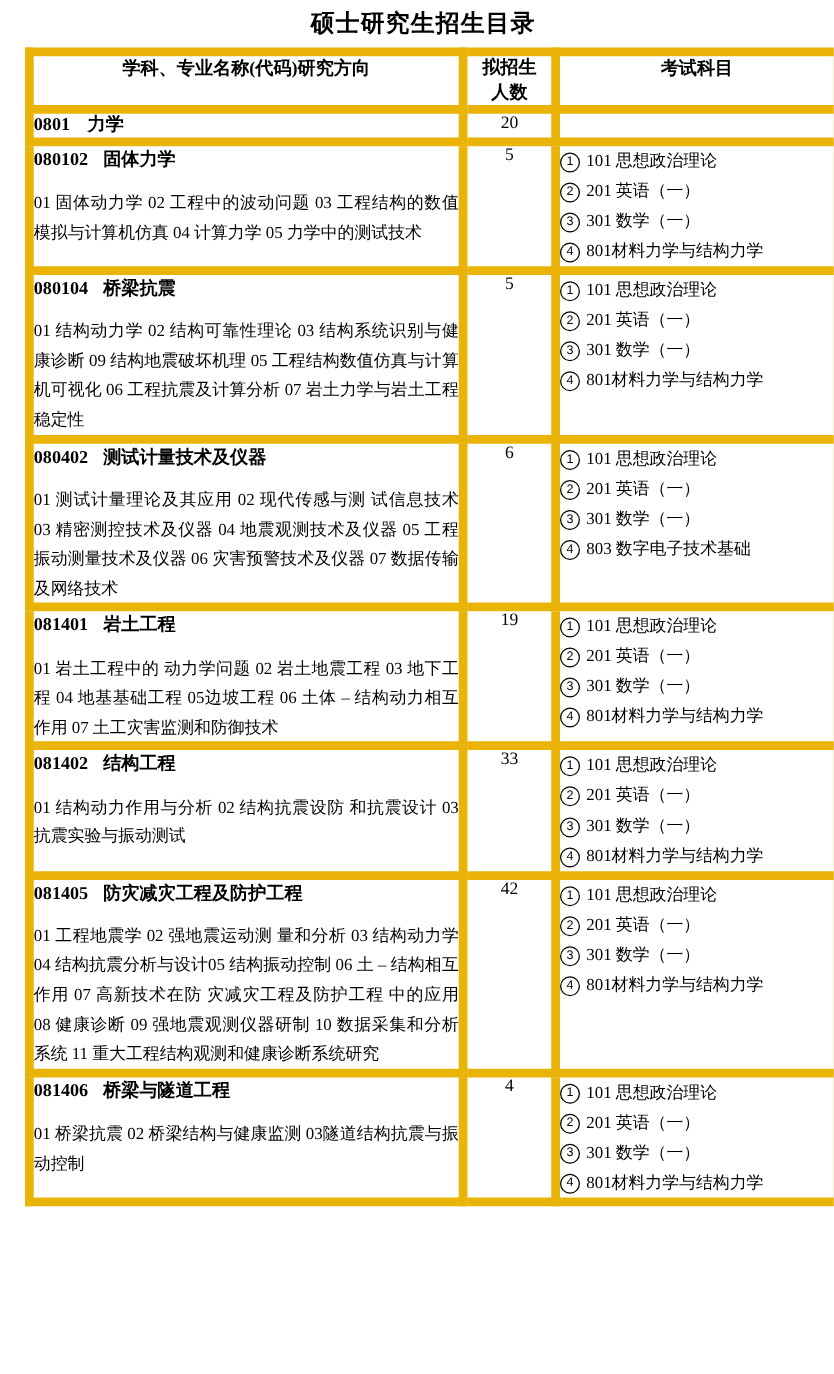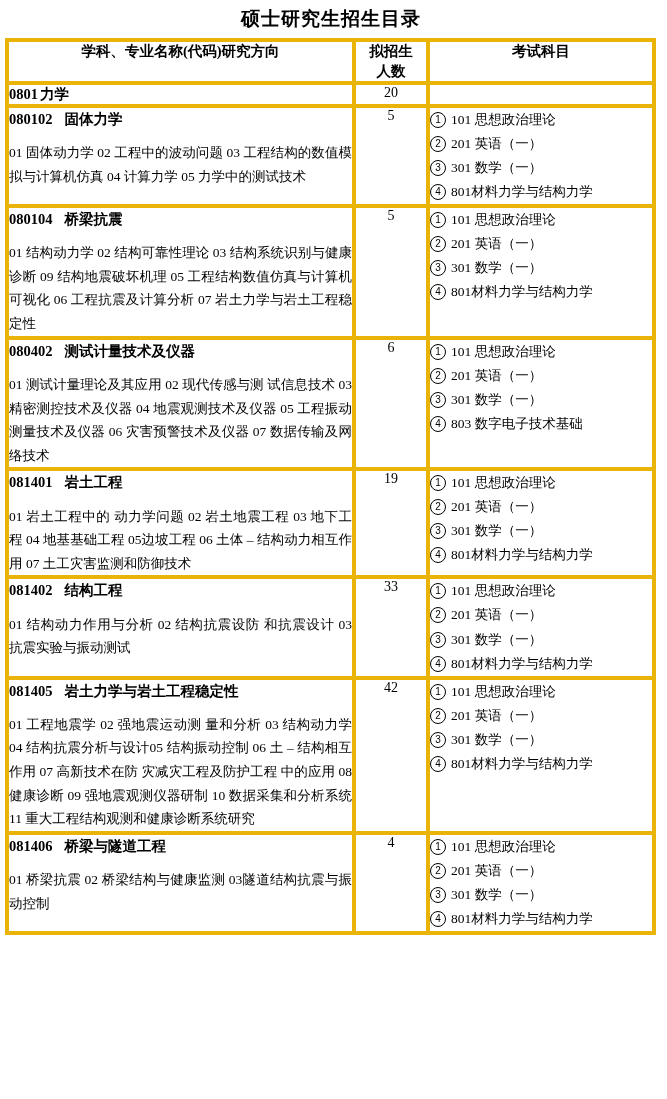--- a/index.html
+++ b/index.html
@@ -8,37 +8,37 @@
     background: #ffffff;
   }
   body {
     width: 667px;
     font-family: "Liberation Serif", "DejaVu Serif", serif;
     color: #000000;
   }
   .page {
     width: 667px;
     box-sizing: border-box;
-    padding: 4px 10px 6px 5px;
+    padding: 4px 10px 6px 20px;
   }
   .doc-title {
     text-align: center;
     font-size: 19px;
     font-weight: bold;
     letter-spacing: 1px;
     margin: 2px 0 6px 0;
     font-family: "Liberation Serif", "DejaVu Serif", serif;
   }
   table.catalog {
     border-collapse: collapse;
     width: 647px;
     table-layout: fixed;
   }
   table.catalog td, table.catalog th {
-    border: 4px solid #eab308;
+    border: 7px solid #eab308;
     vertical-align: top;
     padding: 0;
   }
   .col-major   { width: 347px; }
   .col-num     { width: 74px; }
   .col-subject { width: 226px; }
 
   thead td {
     text-align: center;
     font-weight: bold;
@@ -50,21 +50,21 @@
     line-height: 1.35;
   }
 
   
   .band-code {
     font-weight: bold;
     font-size: 14.5px;
     padding: 4px 4px 4px 8px;
     line-height: 1.3;
   }
-  .band-code .code { margin-right: 2px; }
+  .band-code .code { margin-right: 14px; }
   .band-num {
     text-align: center;
     vertical-align: middle;
     font-size: 14px;
     padding: 4px;
   }
   .band-empty { }
 
   
   .major-cell {
@@ -199,21 +199,21 @@
           <td class="num-cell">33</td>
           <td class="subj-cell">
             <div class="subj-line"><span class="circ">1</span><span class="subj-txt">101 思想政治理论</span></div>
             <div class="subj-line"><span class="circ">2</span><span class="subj-txt">201 英语（一）</span></div>
             <div class="subj-line"><span class="circ">3</span><span class="subj-txt">301 数学（一）</span></div>
             <div class="subj-line"><span class="circ">4</span><span class="subj-txt">801材料力学与结构力学</span></div>
           </td>
         </tr>
         <tr>
           <td class="major-cell">
-            <div class="major-head"><span class="mcode">081405</span><span>岩土力学与岩土工程稳定性</span></div>
+            <div class="major-head"><span class="mcode">081405</span><span>防灾减灾工程及防护工程</span></div>
             <div class="major-dirs">01 工程地震学 02 强地震运动测 量和分析 03 结构动力学 04 结构抗震分析与设计05 结构振动控制 06 土 – 结构相互作用 07 高新技术在防 灾减灾工程及防护工程 中的应用 08 健康诊断 09 强地震观测仪器研制 10 数据采集和分析系统 11 重大工程结构观测和健康诊断系统研究</div>
           </td>
           <td class="num-cell">42</td>
           <td class="subj-cell">
             <div class="subj-line"><span class="circ">1</span><span class="subj-txt">101 思想政治理论</span></div>
             <div class="subj-line"><span class="circ">2</span><span class="subj-txt">201 英语（一）</span></div>
             <div class="subj-line"><span class="circ">3</span><span class="subj-txt">301 数学（一）</span></div>
             <div class="subj-line"><span class="circ">4</span><span class="subj-txt">801材料力学与结构力学</span></div>
           </td>
         </tr>

